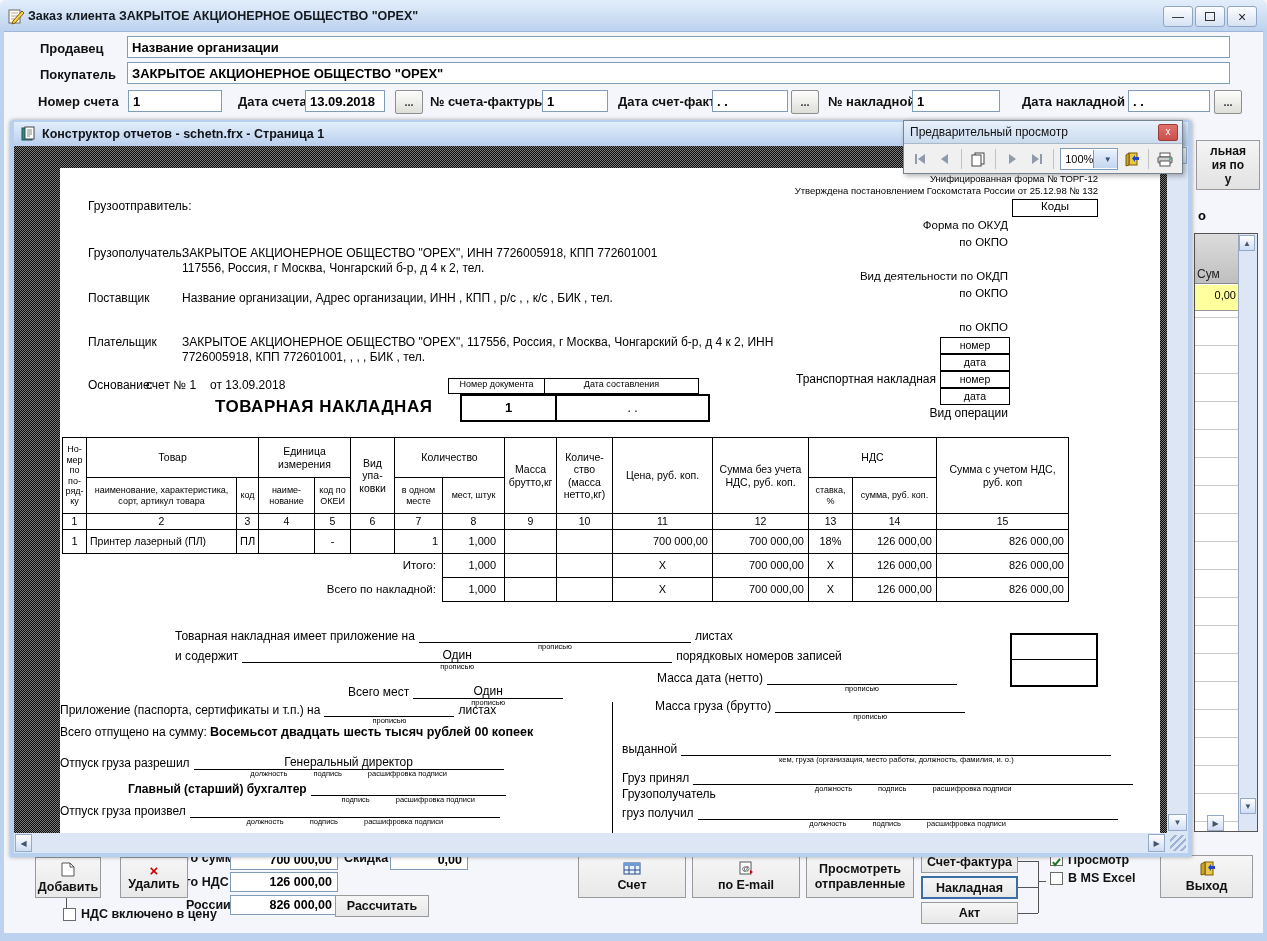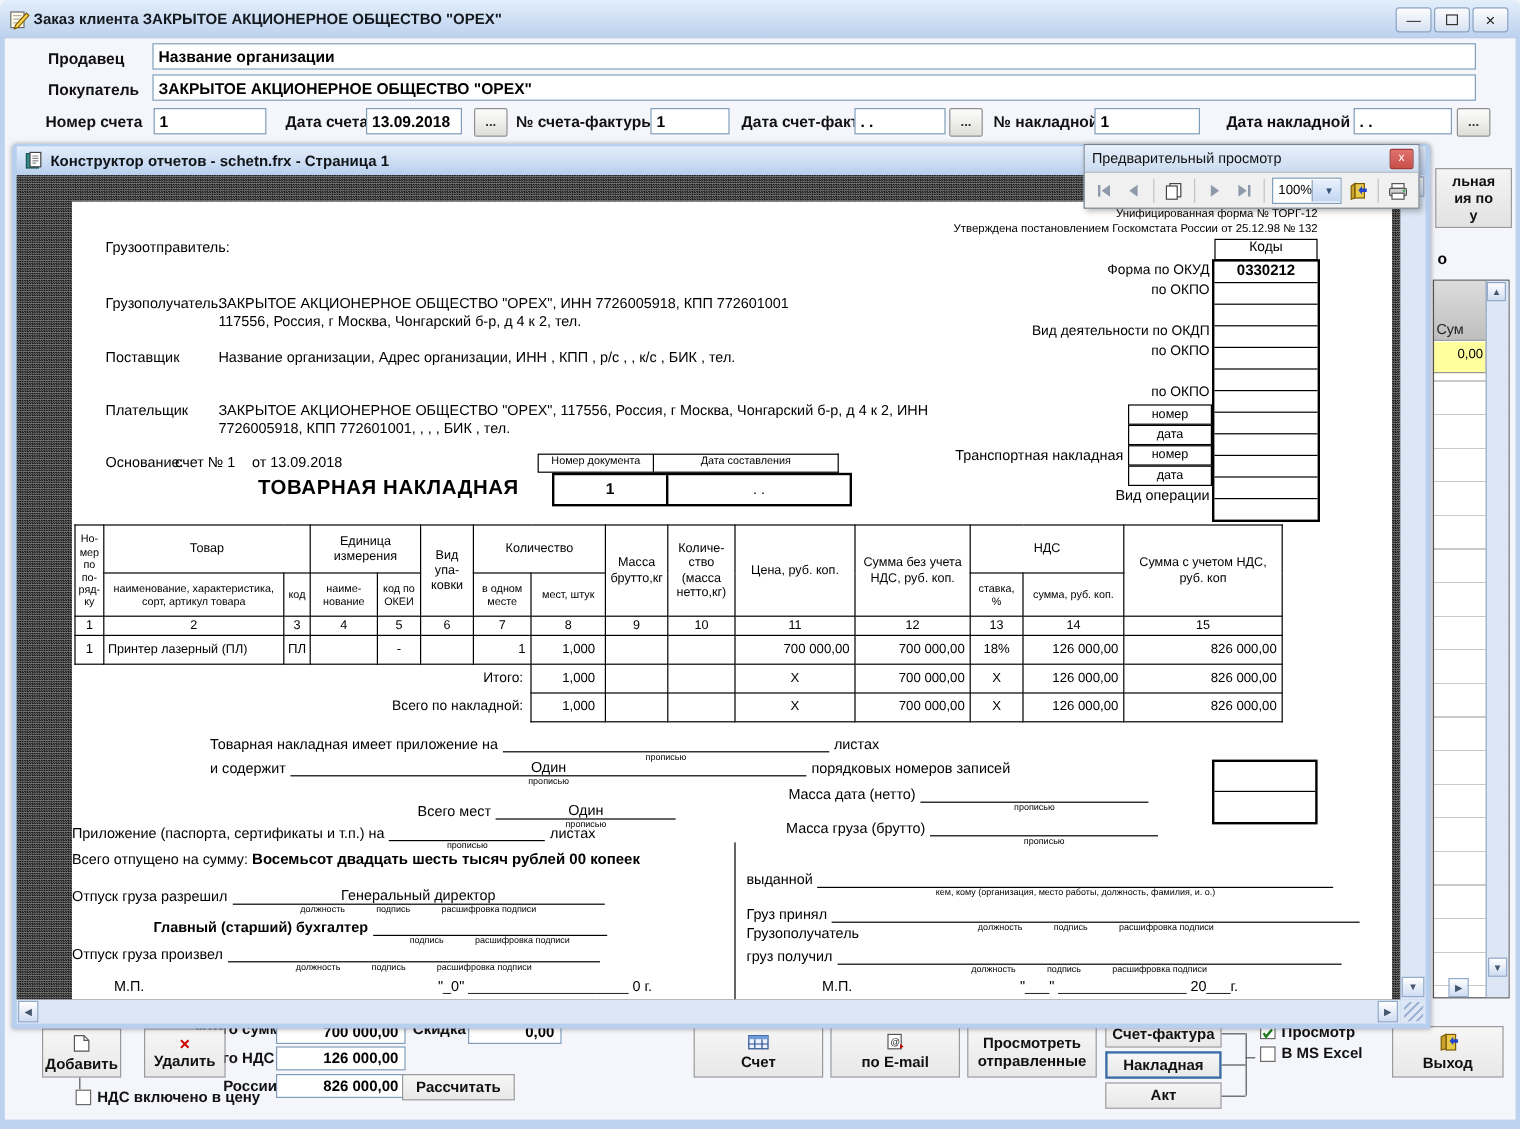--- a/index.html
+++ b/index.html
@@ -67,21 +67,21 @@
   .tt .dr td{height:23px;font-size:11px;}
   .tt td.L{text-align:left;padding-left:3px;}
   .tt td.R{text-align:right;padding-right:4px;}
   .tt td.nb{border:none;text-align:right;font-size:11.5px;padding-right:6px;}
   .fl{display:inline-block;border-bottom:1px solid #000;position:relative;vertical-align:bottom;
       height:14px;margin:0 4px;}
   .fl .fv{position:absolute;left:0;right:0;bottom:0;text-align:center;font-size:12px;white-space:nowrap;}
   .fl .fs{position:absolute;top:14px;left:0;right:0;text-align:center;font-size:7.5px;white-space:nowrap;}
   .fl .fs3{position:absolute;top:14px;left:0;right:0;display:flex;justify-content:center;gap:26px;
     font-size:7.5px;white-space:nowrap;}
-  .drow{position:absolute;font-size:12px;white-space:nowrap;}
+  .drow{position:absolute;font-size:12px;white-space:nowrap;margin-top:16px;}
   
   .pv{position:absolute;left:903px;top:120px;width:280px;height:54px;background:#f0f0f0;
     border:1px solid #76848f;box-shadow:2px 2px 5px rgba(0,0,0,.3);z-index:10;box-sizing:border-box;}
   .pv-title{height:22px;background:linear-gradient(#e9f1fc,#cadbef);display:flex;align-items:center;
     border-bottom:1px solid #aab8c8;}
   .pv-title-text{font-size:12px;color:#111;margin-left:6px;}
   .pv-close{position:absolute;right:4px;top:3px;width:18px;height:15px;border:1px solid #9f3a36;border-radius:2px;
     background:linear-gradient(#e0726d,#c94f4a);color:#fff;font-size:10px;line-height:13px;text-align:center;}
   .pv-row{display:flex;align-items:center;height:30px;padding:0 6px;gap:3px;}
   .pvsep{width:1px;height:20px;background:#c2c2c2;margin:0 3px;}
@@ -248,34 +248,20 @@
       <span class="rw-title-text">Конструктор отчетов - schetn.frx - Страница 1</span>
     </div>
     <div class="rw-client">
 
       <div class="page">
 
         <div class="a d95" style="right:62px;top:5px;">Унифицированная форма № ТОРГ-12</div>
         <div class="a d95" style="right:62px;top:17px;">Утверждена постановлением Госкомстата России  от 25.12.98 № 132</div>
 
         <div class="a" style="left:952px;top:31px;width:84px;height:16px;border:1px solid #000;font-size:11.5px;text-align:center;">Коды</div>
-        <div class="codesbox">
-          <div class="crow" style="font-weight:700;font-size:12.5px;">0330212</div>
-          <div class="crow"></div>
-          <div class="crow"></div>
-          <div class="crow"></div>
-          <div class="crow"></div>
-          <div class="crow"></div>
-          <div class="crow"></div>
-          <div class="crow"></div>
-          <div class="crow"></div>
-          <div class="crow"></div>
-          <div class="crow"></div>
-          <div class="crow"></div>
-        </div>
         <span class="clab" style="right:152px;top:51px;">Форма по ОКУД</span>
         <span class="clab" style="right:152px;top:68px;">по ОКПО</span>
         <span class="clab" style="right:152px;top:102px;">Вид деятельности по ОКДП</span>
         <span class="clab" style="right:152px;top:119px;">по ОКПО</span>
         <span class="clab" style="right:152px;top:153px;">по ОКПО</span>
         <span class="cboxlab" style="top:169px;">номер</span>
         <span class="cboxlab" style="top:186px;">дата</span>
         <span class="cboxlab" style="top:203px;">номер</span>
         <span class="cboxlab" style="top:220px;">дата</span>
         <span class="clab" style="right:224px;top:204px;font-size:12px;">Транспортная накладная</span>
@@ -425,21 +411,21 @@
         </div>
         <div class="a" style="left:950px;top:465px;width:84px;height:50px;border:2px solid #000;">
           <div style="height:24px;border-bottom:1px solid #000;"></div>
         </div>
         <div class="drow" style="left:0;top:541px;">
           <span>Всего отпущено на сумму:</span> <b style="font-size:12.5px;">Восемьсот двадцать шесть тысяч рублей 00 копеек</b>
         </div>
         <div class="a" style="left:552px;top:534px;width:1px;height:132px;background:#000;"></div>
 
         <div class="drow" style="left:562px;top:557px;">
-          <span>выданной</span><span class="fl" style="width:430px;"><span class="fs">кем, кому (организация, место работы, должность, фамилия, и. о.)</span></span>
+          <span>выданной</span><span class="fl" style="width:430px;"><span class="fs">кем, груза (организация, место работы, должность, фамилия, и. о.)</span></span>
         </div>
         <div class="drow" style="left:562px;top:586px;">
           <span>Груз принял</span><span class="fl" style="width:440px;"><span class="fs3">
                 <span>должность</span>
                 <span>подпись</span>
                 <span>расшифровка подписи</span>
               </span></span>
         </div>
         <div class="drow" style="left:562px;top:603px;">Грузополучатель</div>
         <div class="drow" style="left:562px;top:621px;">

